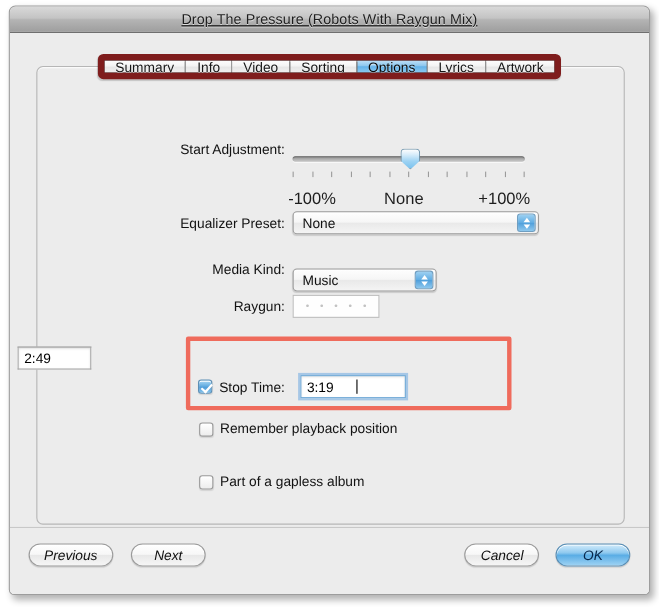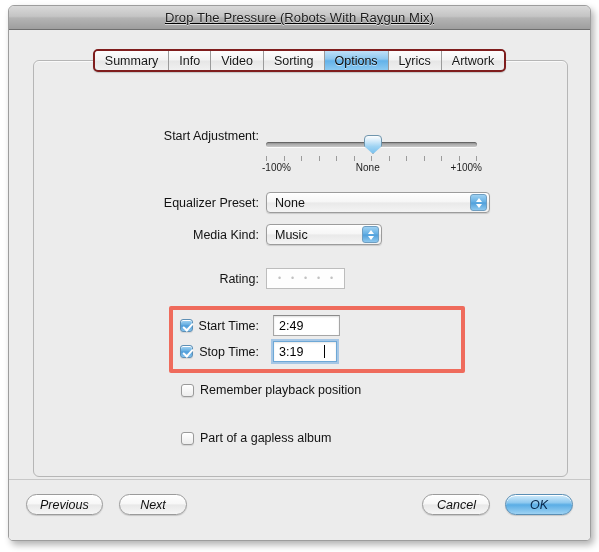--- a/index.html
+++ b/index.html
@@ -54,21 +54,21 @@
   .tabbar {
     position: absolute;
     left: 0; right: 0; top: 19px;
     display: flex;
     justify-content: center;
     z-index: 5;
   }
   .tabgroup {
     display: flex;
     height: 23px;
-    border: 2px solid #7f1d1d;
+    border: 6px solid #7f1d1d;
     border-radius: 5px;
     background: #404040;
     box-shadow: 0 1px 1px rgba(0,0,0,0.17), inset 0 1px 0 #ffffff;
     overflow: hidden;
   }
   .tab {
     display: flex; align-items: center; justify-content: center;
     padding: 0 10px;
     font-size: 12.5px;
     color: #161616;
@@ -133,24 +133,24 @@
   .ticks {
     position: absolute; left: 0; top: 20px;
     width: 211px; height: 6px;
   }
   .tick {
     position: absolute; top: 0;
     width: 1px; height: 5px;
     background: #9b9b9b;
   }
   .slider-labels {
-    position: absolute; left: -4px; top: 26px;
+    position: absolute; left: -4px; top: 36px;
     width: 220px;
     display: flex; justify-content: space-between;
-    font-size: 10px; color: #1d1d1d;
+    font-size: 15px; color: #1d1d1d;
   }
   .slider-labels .mid { margin-left: -6px; }
 
   
   .popup {
     position: relative;
     height: 21px;
     border: 1px solid #9c9c9c;
     border-radius: 4px;
     background: linear-gradient(to bottom, #fefefe 0%, #f6f6f6 47%, #e9e9e9 52%, #f4f4f4 100%);
@@ -342,56 +342,52 @@
           <span>None</span>
           <span class="arrows">
             <span class="arw up"></span>
             <span class="arw down"></span>
           </span>
         </div>
       </div>
 
       <div class="row" style="top:194px;">
         <div class="lbl">Media Kind:</div>
-        <div class="popup" style="width:116px;">
+        <div class="popup" style="width:131px;margin-top:20px;">
           <span>Music</span>
           <span class="arrows">
             <span class="arw up"></span>
             <span class="arw down"></span>
           </span>
         </div>
       </div>
 
       <div class="row" style="top:238px;">
-        <div class="lbl">Rating:</div>
+        <div class="lbl">Raygun:</div>
         <div class="rating">
           <span class="rdot">•</span>
           <span class="rdot">•</span>
           <span class="rdot">•</span>
           <span class="rdot">•</span>
           <span class="rdot">•</span>
         </div>
       </div>
 
       <div class="row" style="top:285px;">
-        <div class="lbl" style="width:257px; display:flex; justify-content:flex-end; align-items:center;">
-          <span class="cbox on"></span>
-          <span class="cblabel">Start Time:</span>
-        </div>
         <div class="field" style="width:67px; margin-left:7px;">
           <span>2:49</span>
         </div>
       </div>
 
       <div class="row" style="top:311px;">
         <div class="lbl" style="width:257px; display:flex; justify-content:flex-end; align-items:center;">
           <span class="cbox on"></span>
           <span class="cblabel">Stop Time:</span>
         </div>
-        <div class="field focused" style="width:64px; margin-left:7px;gap:20px;">
+        <div class="field focused" style="width:96px; margin-left:7px;gap:20px;">
           <span>3:19</span>
           <span class="caret"></span>
         </div>
       </div>
 
       <div class="redbox"></div>
 
       <div class="cbrow" style="position:absolute; left:172px; top:353px;">
         <span class="cbox"></span>
         <span class="cblabel">Remember playback position</span>

